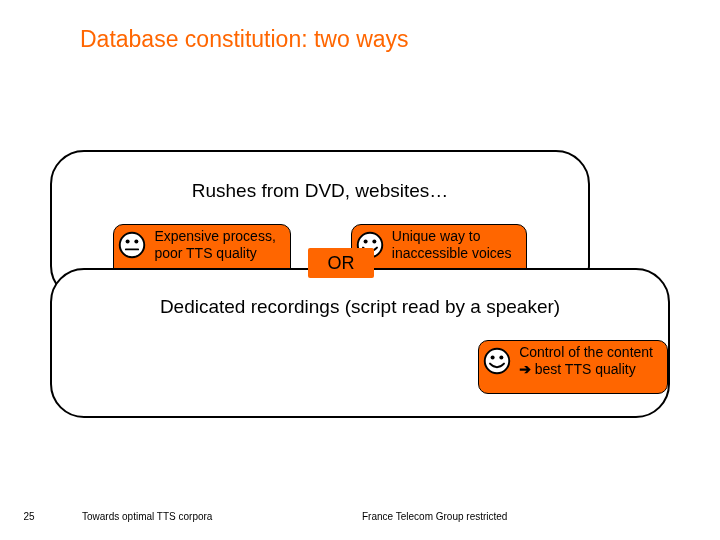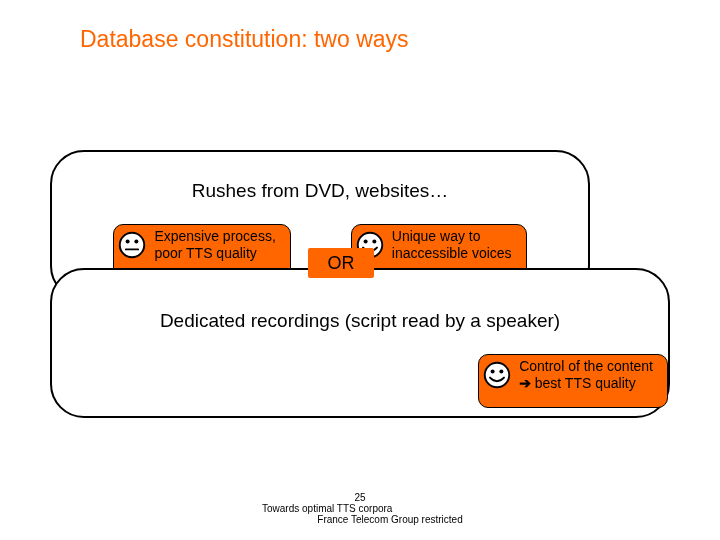--- a/index.html
+++ b/index.html
@@ -38,21 +38,21 @@
     width: 620px;
     height: 150px;
   }
   .panel-header {
     font-size: 19px;
     color: #000;
     text-align: center;
     padding-top: 28px;
   }
   .panel2 .panel-header {
-    padding-top: 40px;
+    padding-top: 26px;
   }
   .pillrow {
     display: flex;
     justify-content: center;
     gap: 60px;
     margin-top: 22px;
   }
   .pillrow.single {
     margin-top: 22px;
     justify-content: flex-end;
@@ -102,21 +102,20 @@
   .footer {
     position: absolute;
     left: 0;
     bottom: 0;
     width: 720px;
     height: 48px;
     display: flex;
     align-items: center;
     font-size: 10px;
     color: #000;
-    flex-direction: column;
   }
   .footer .pagenum {
     width: 58px;
     text-align: center;
   }
   .footer .ftitle {
     margin-left: 24px;
     width: 220px;
   }
   .footer .fclass {

